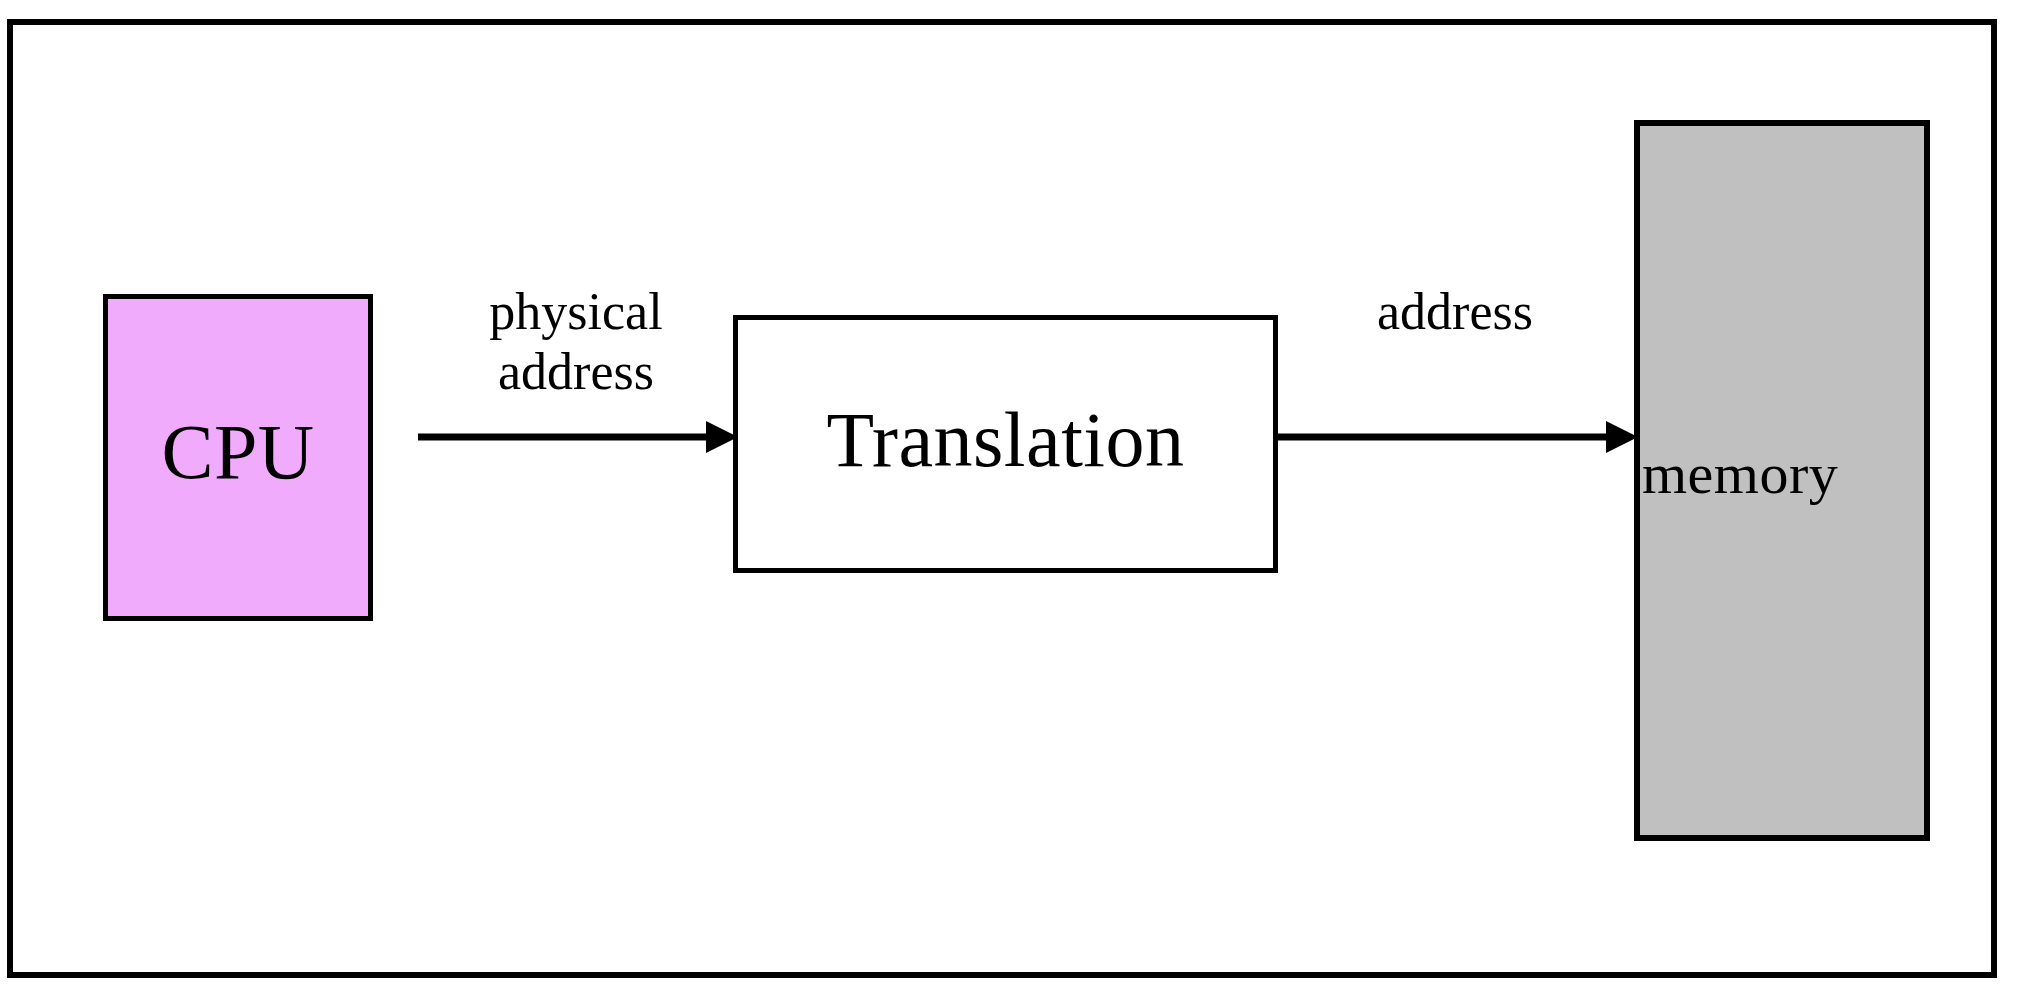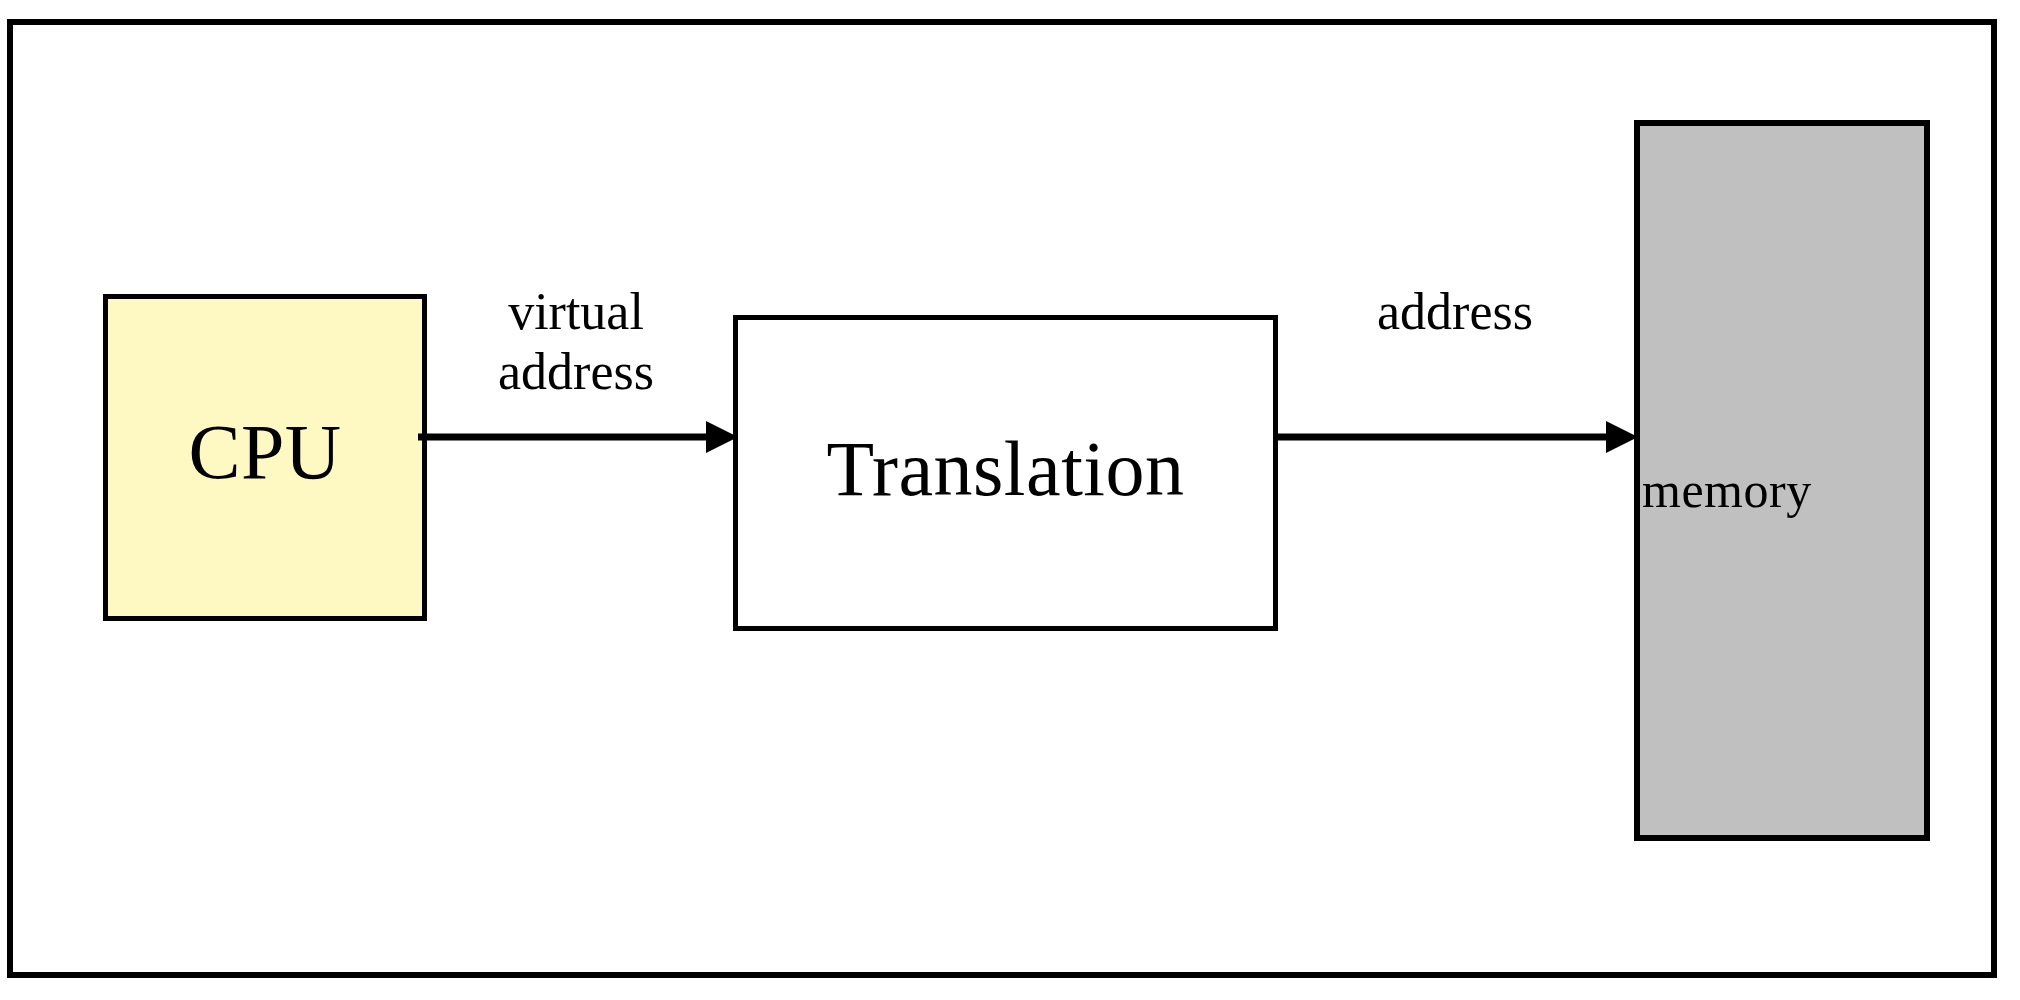--- a/index.html
+++ b/index.html
@@ -49,60 +49,60 @@
     white-space: nowrap;
     line-height: 1;
     font-weight: 400;
     letter-spacing: 0.5px;
   }
 
   
   .cpu-box {
     left: 103px;
     top: 294px;
-    width: 324px;
+    width: 270px;
     height: 327px;
     border: 5px solid #000000;
-    background: #fef9c3;
+    background: #f0abfc;
   }
   .cpu-box .node-label {
     font-size: 78px;
     transform: translateY(-6px);
   }
 
   
   .translation-box {
     left: 733px;
     top: 315px;
     width: 545px;
-    height: 316px;
+    height: 258px;
     border: 5px solid #000000;
     background: #ffffff;
   }
   .translation-box .node-label {
     font-size: 78px;
     transform: translateY(-4px);
   }
 
   
   .memory-box {
     left: 1634px;
     top: 120px;
     width: 296px;
     height: 721px;
     border: 6px solid #000000;
     background: #c0c0c0;
     align-items: flex-start;
     justify-content: flex-start;
   }
   .memory-box .node-label {
-    font-size: 50px;
+    font-size: 58px;
     position: absolute;
     left: 2px;
-    top: 339px;
+    top: 319px;
   }
 
   
   .arrow {
     position: absolute;
     height: 40px;
     display: block;
   }
   .arrow svg { display: block; overflow: visible; }
 
@@ -133,21 +133,21 @@
   </div>
 
   <div class="arrow arrow-virtual">
     <svg width="320" height="40" viewBox="0 0 320 40" xmlns="http://www.w3.org/2000/svg" aria-hidden="true">
       <line x1="0" y1="20" x2="300" y2="20" stroke="#000000" stroke-width="7"></line>
       <polygon points="320,20 288,4 288,36" fill="#000000"></polygon>
     </svg>
   </div>
 
   <div class="edge-label label-virtual">
-    <span class="line">virtual</span>
+    <span class="line">physical</span>
     <span class="line">address</span>
   </div>
 
   <div class="node-box translation-box">
     <span class="node-label">Translation</span>
   </div>
 
   <div class="arrow arrow-physical">
     <svg width="364" height="40" viewBox="0 0 364 40" xmlns="http://www.w3.org/2000/svg" aria-hidden="true">
       <line x1="0" y1="20" x2="344" y2="20" stroke="#000000" stroke-width="7"></line>

